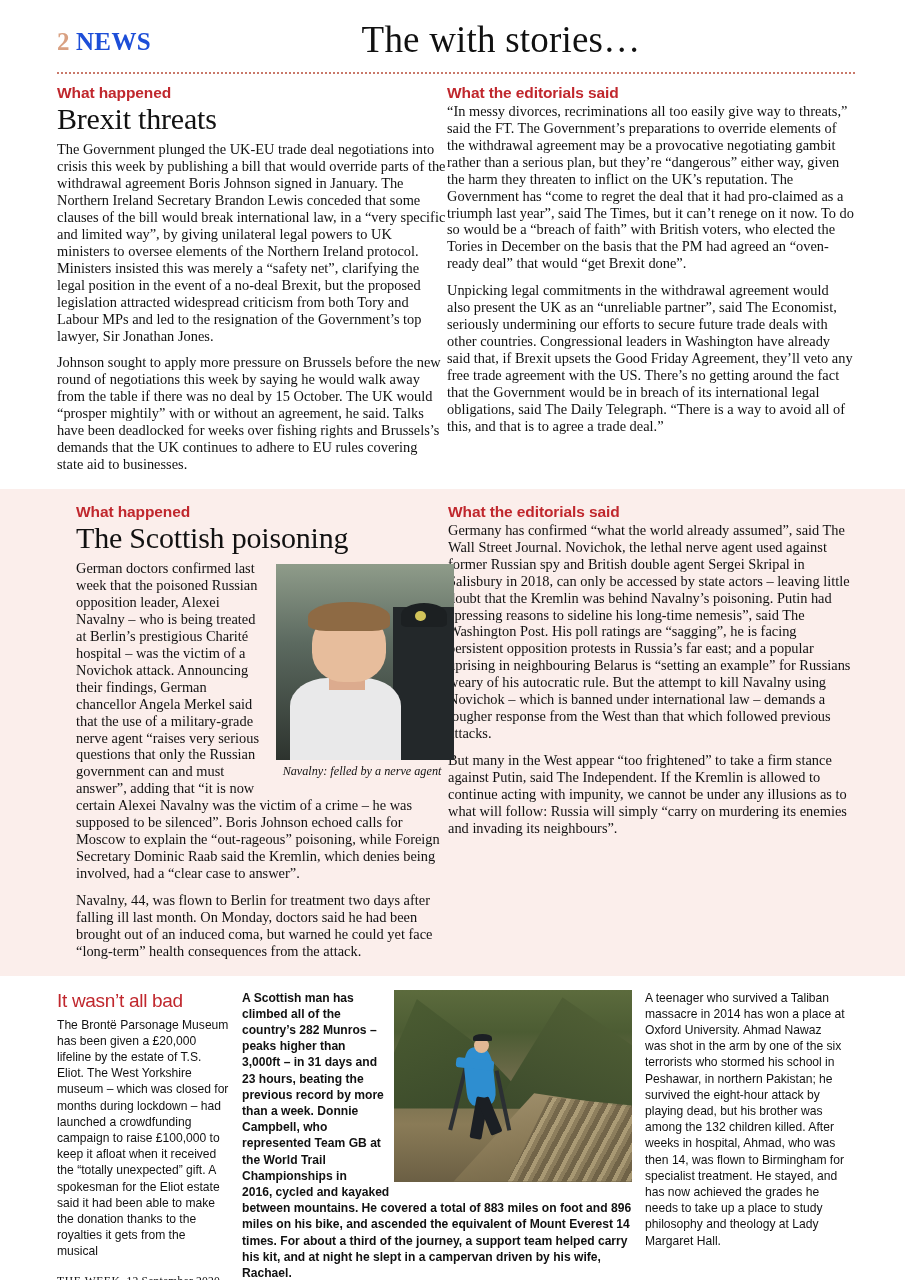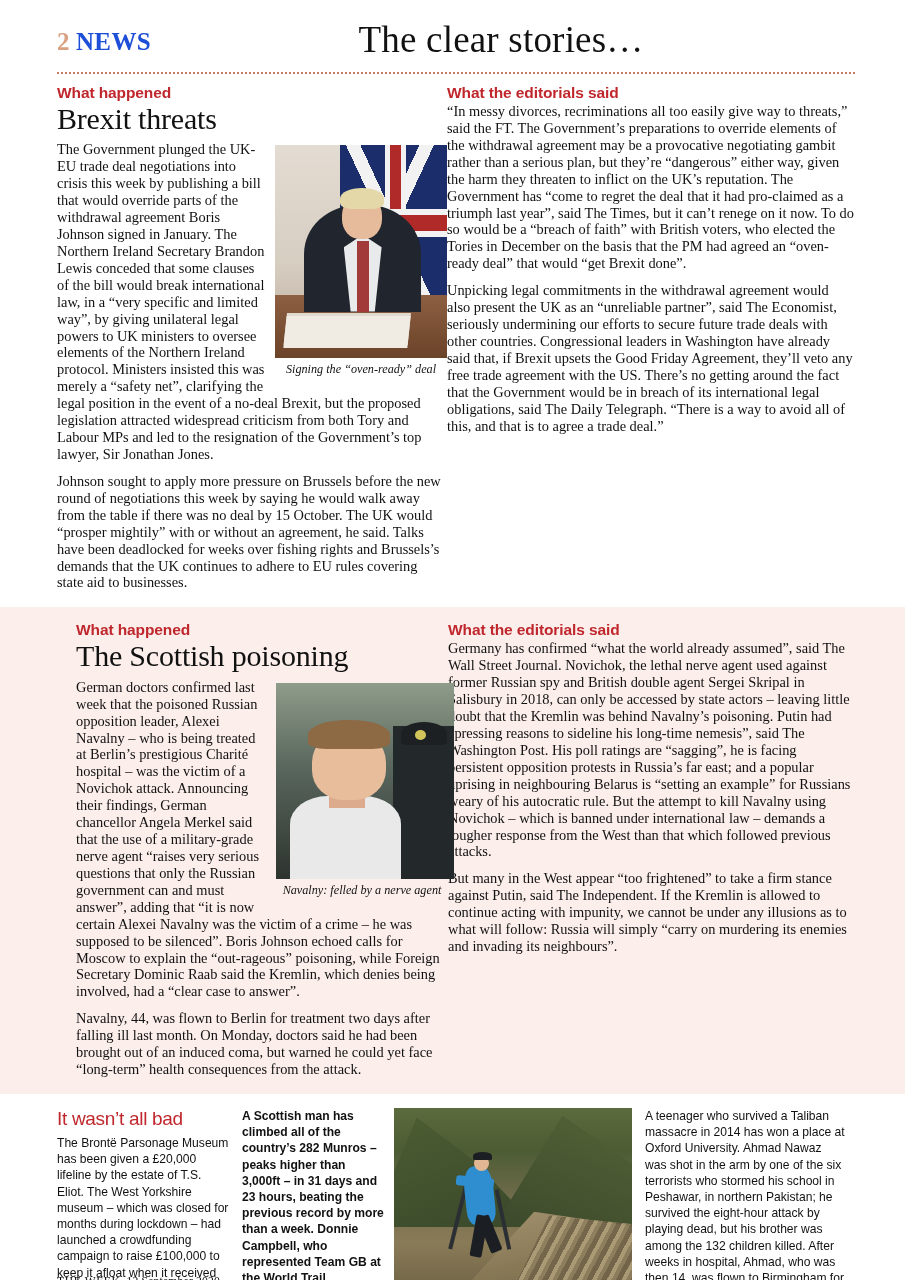--- a/index.html
+++ b/index.html
@@ -347,49 +347,31 @@
 </style>
 </head>
 <body>
 
 <div class="page">
 
   <div class="masthead">
     <div class="folio">
       <span class="num">2</span><span class="sect">NEWS</span>
     </div>
-    <div class="main-title">The clear stories…</div>
+    <div class="main-title">The with stories…</div>
     <div class="rule-dotted"></div>
   </div>
 
   <div class="story" id="story-brexit">
     <div class="cols">
 
       <div class="col-left">
         <div class="kicker">What happened</div>
         <h2 class="headline">Brexit threats</h2>
 
-        <div class="fig-boris">
-          <div class="photo">
-            <div class="boris-art">
-              <div class="wall"></div>
-              <div class="flag"></div>
-              <div class="flagband-v"></div>
-              <div class="flagband-h"></div>
-              <div class="desk"></div>
-              <div class="suit"></div>
-              <div class="shirt"></div>
-              <div class="tie"></div>
-              <div class="head"></div>
-              <div class="hair"></div>
-              <div class="papers"></div>
-            </div>
-          </div>
-          <div class="caption">Signing the “oven-ready” deal</div>
-        </div>
 
         <p class="body">The Government plunged the UK-EU trade deal negotiations into crisis this week by publishing a bill that would override parts of the withdrawal agreement Boris Johnson signed in January. The Northern Ireland Secretary Brandon Lewis conceded that some clauses of the bill would break international law, in a “very specific and limited way”, by giving unilateral legal powers to UK ministers to oversee elements of the Northern Ireland protocol. Ministers insisted this was merely a “safety net”, clarifying the legal position in the event of a no-deal Brexit, but the proposed legislation attracted widespread criticism from both Tory and Labour MPs and led to the resignation of the Government’s top lawyer, Sir Jonathan Jones.</p>
         <div class="clear"></div>
         <p class="body">Johnson sought to apply more pressure on Brussels before the new round of negotiations this week by saying he would walk away from the table if there was no deal by 15 October. The UK would “prosper mightily” with or without an agreement, he said. Talks have been deadlocked for weeks over fishing rights and Brussels’s demands that the UK continues to adhere to EU rules covering state aid to businesses.</p>
       </div>
 
       <div class="col-right">
         <div class="kicker">What the editorials said</div>
         <p class="body">“In messy divorces, recriminations all too easily give way to threats,” said the FT. The Government’s preparations to override elements of the withdrawal agreement may be a provocative negotiating gambit rather than a serious plan, but they’re “dangerous” either way, given the harm they threaten to inflict on the UK’s reputation. The Government has “come to regret the deal that it had pro-claimed as a triumph last year”, said The Times, but it can’t renege on it now. To do so would be a “breach of faith” with British voters, who elected the Tories in December on the basis that the PM had agreed an “oven-ready deal” that would “get Brexit done”.</p>
         <p class="body">Unpicking legal commitments in the withdrawal agreement would also present the UK as an “unreliable partner”, said The Economist, seriously undermining our efforts to secure future trade deals with other countries. Congressional leaders in Washington have already said that, if Brexit upsets the Good Friday Agreement, they’ll veto any free trade agreement with the US. There’s no getting around the fact that the Government would be in breach of its international legal obligations, said The Daily Telegraph. “There is a way to avoid all of this, and that is to agree a trade deal.”</p>

